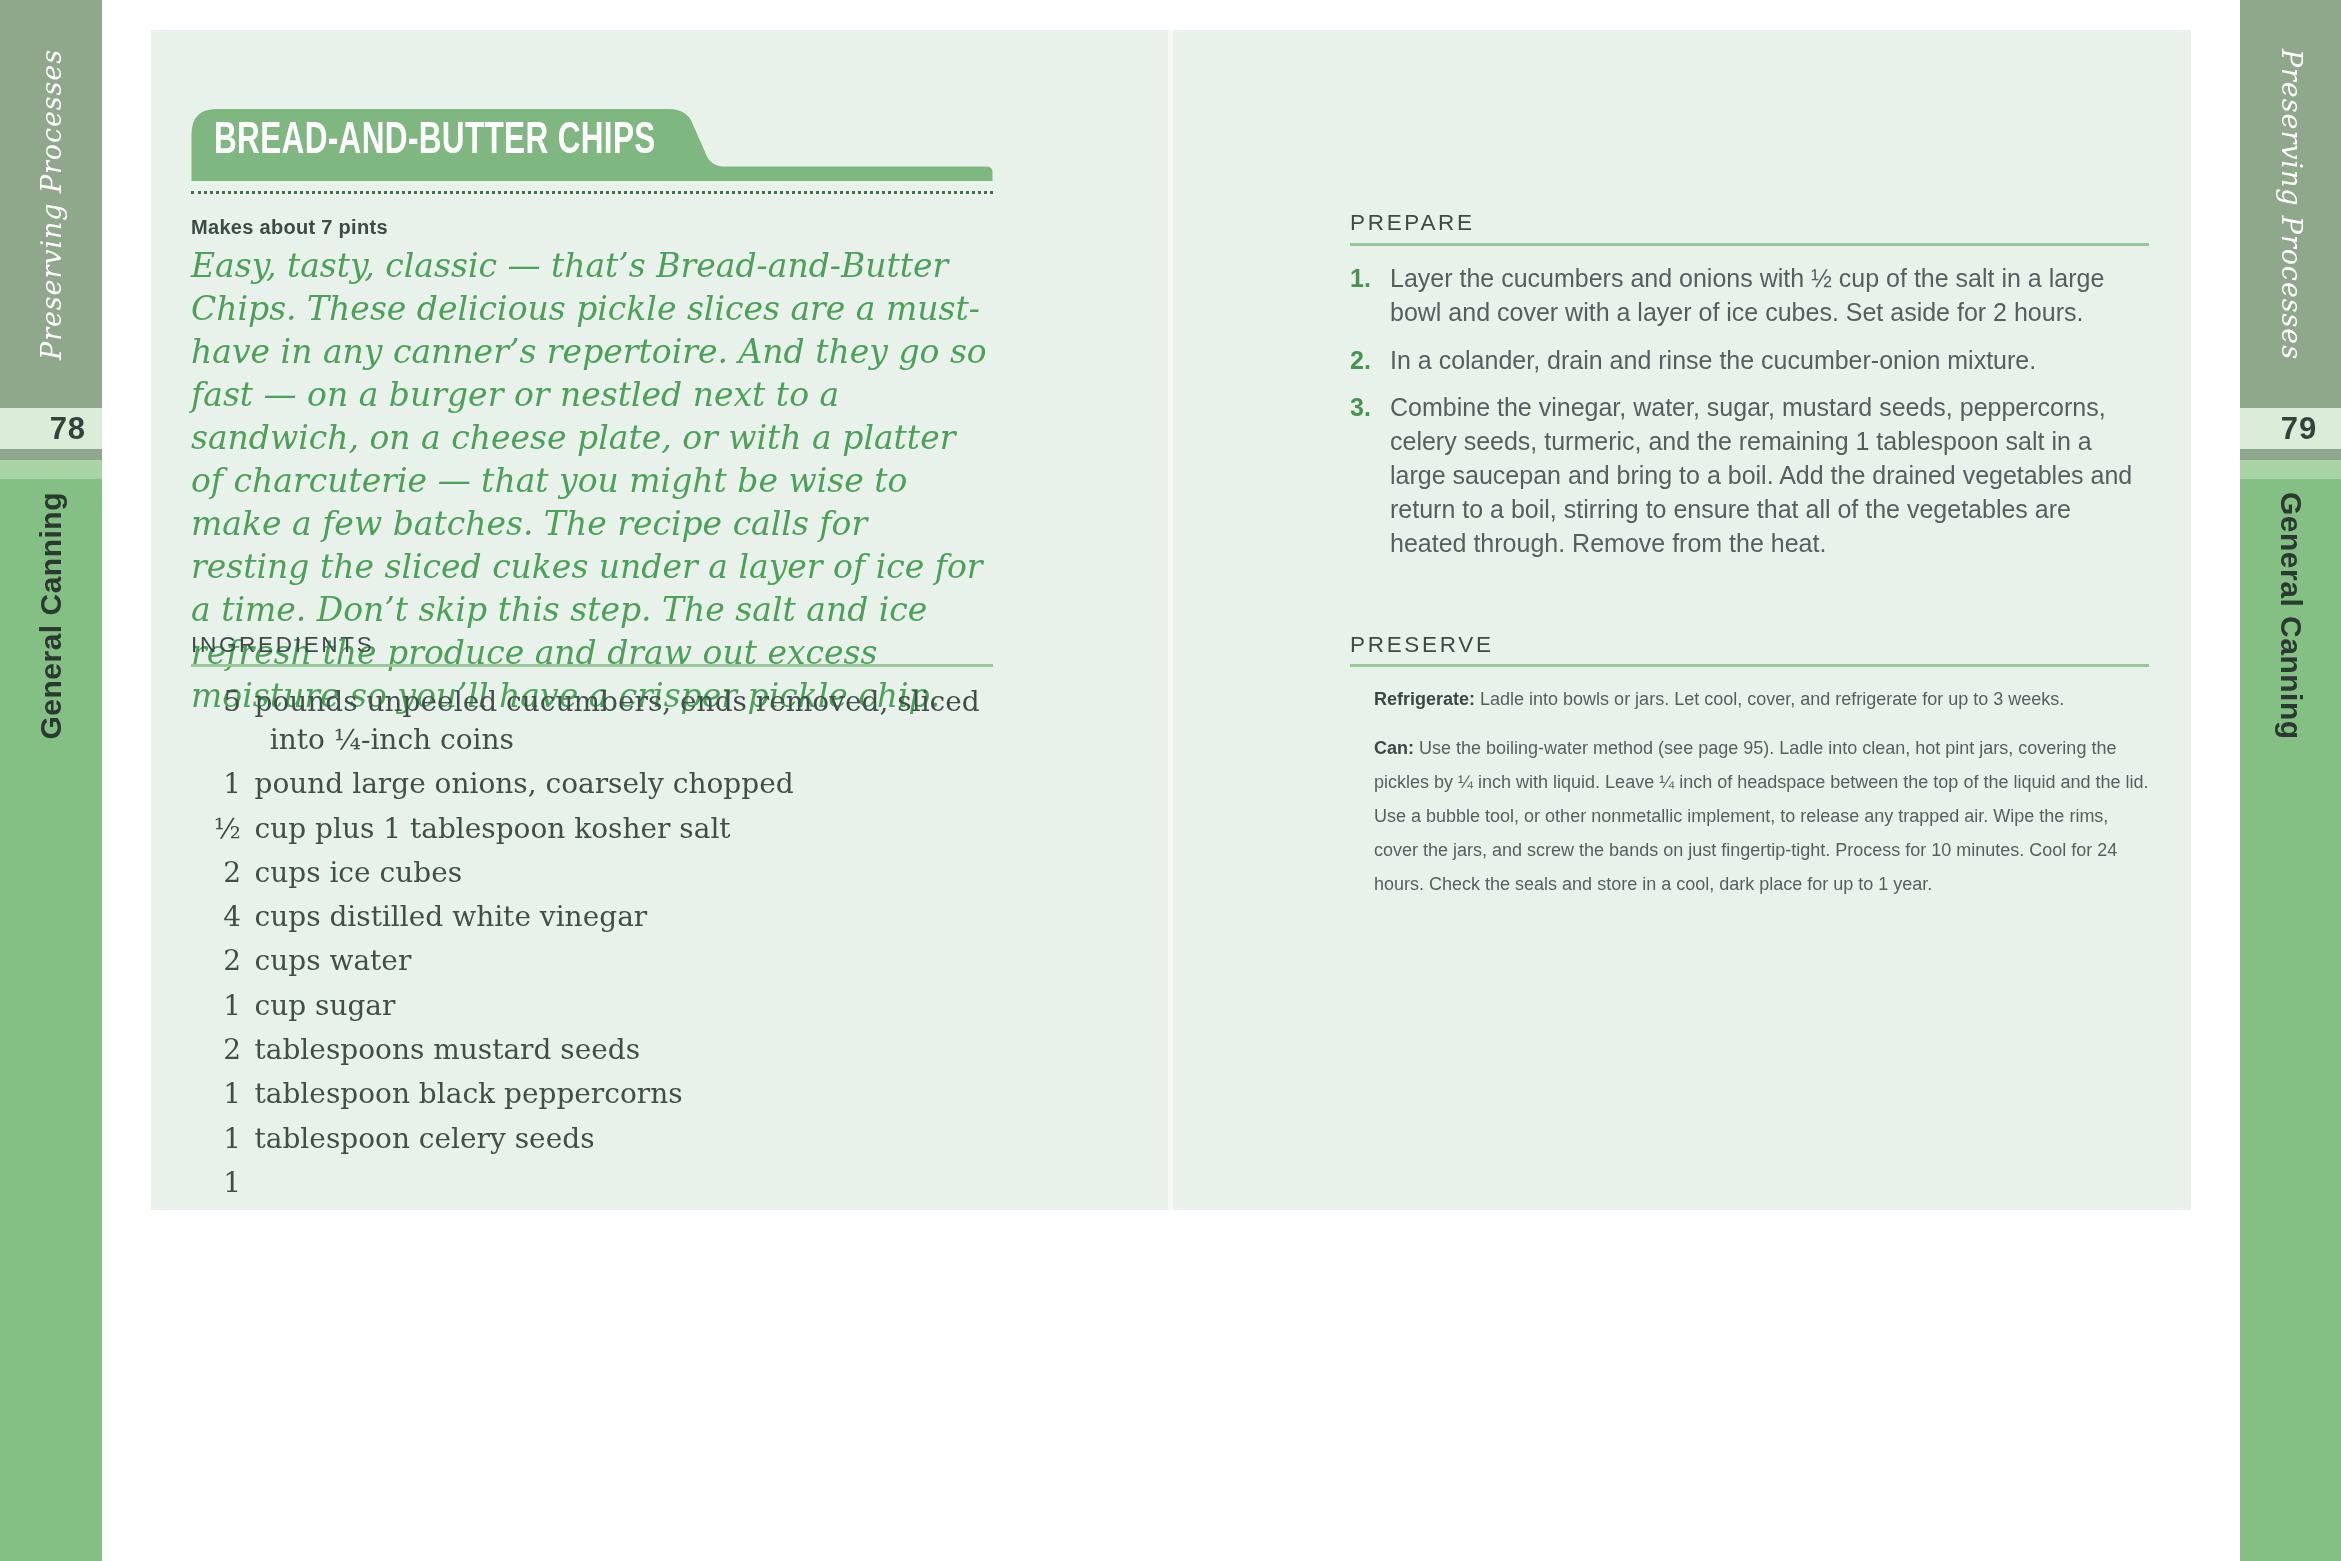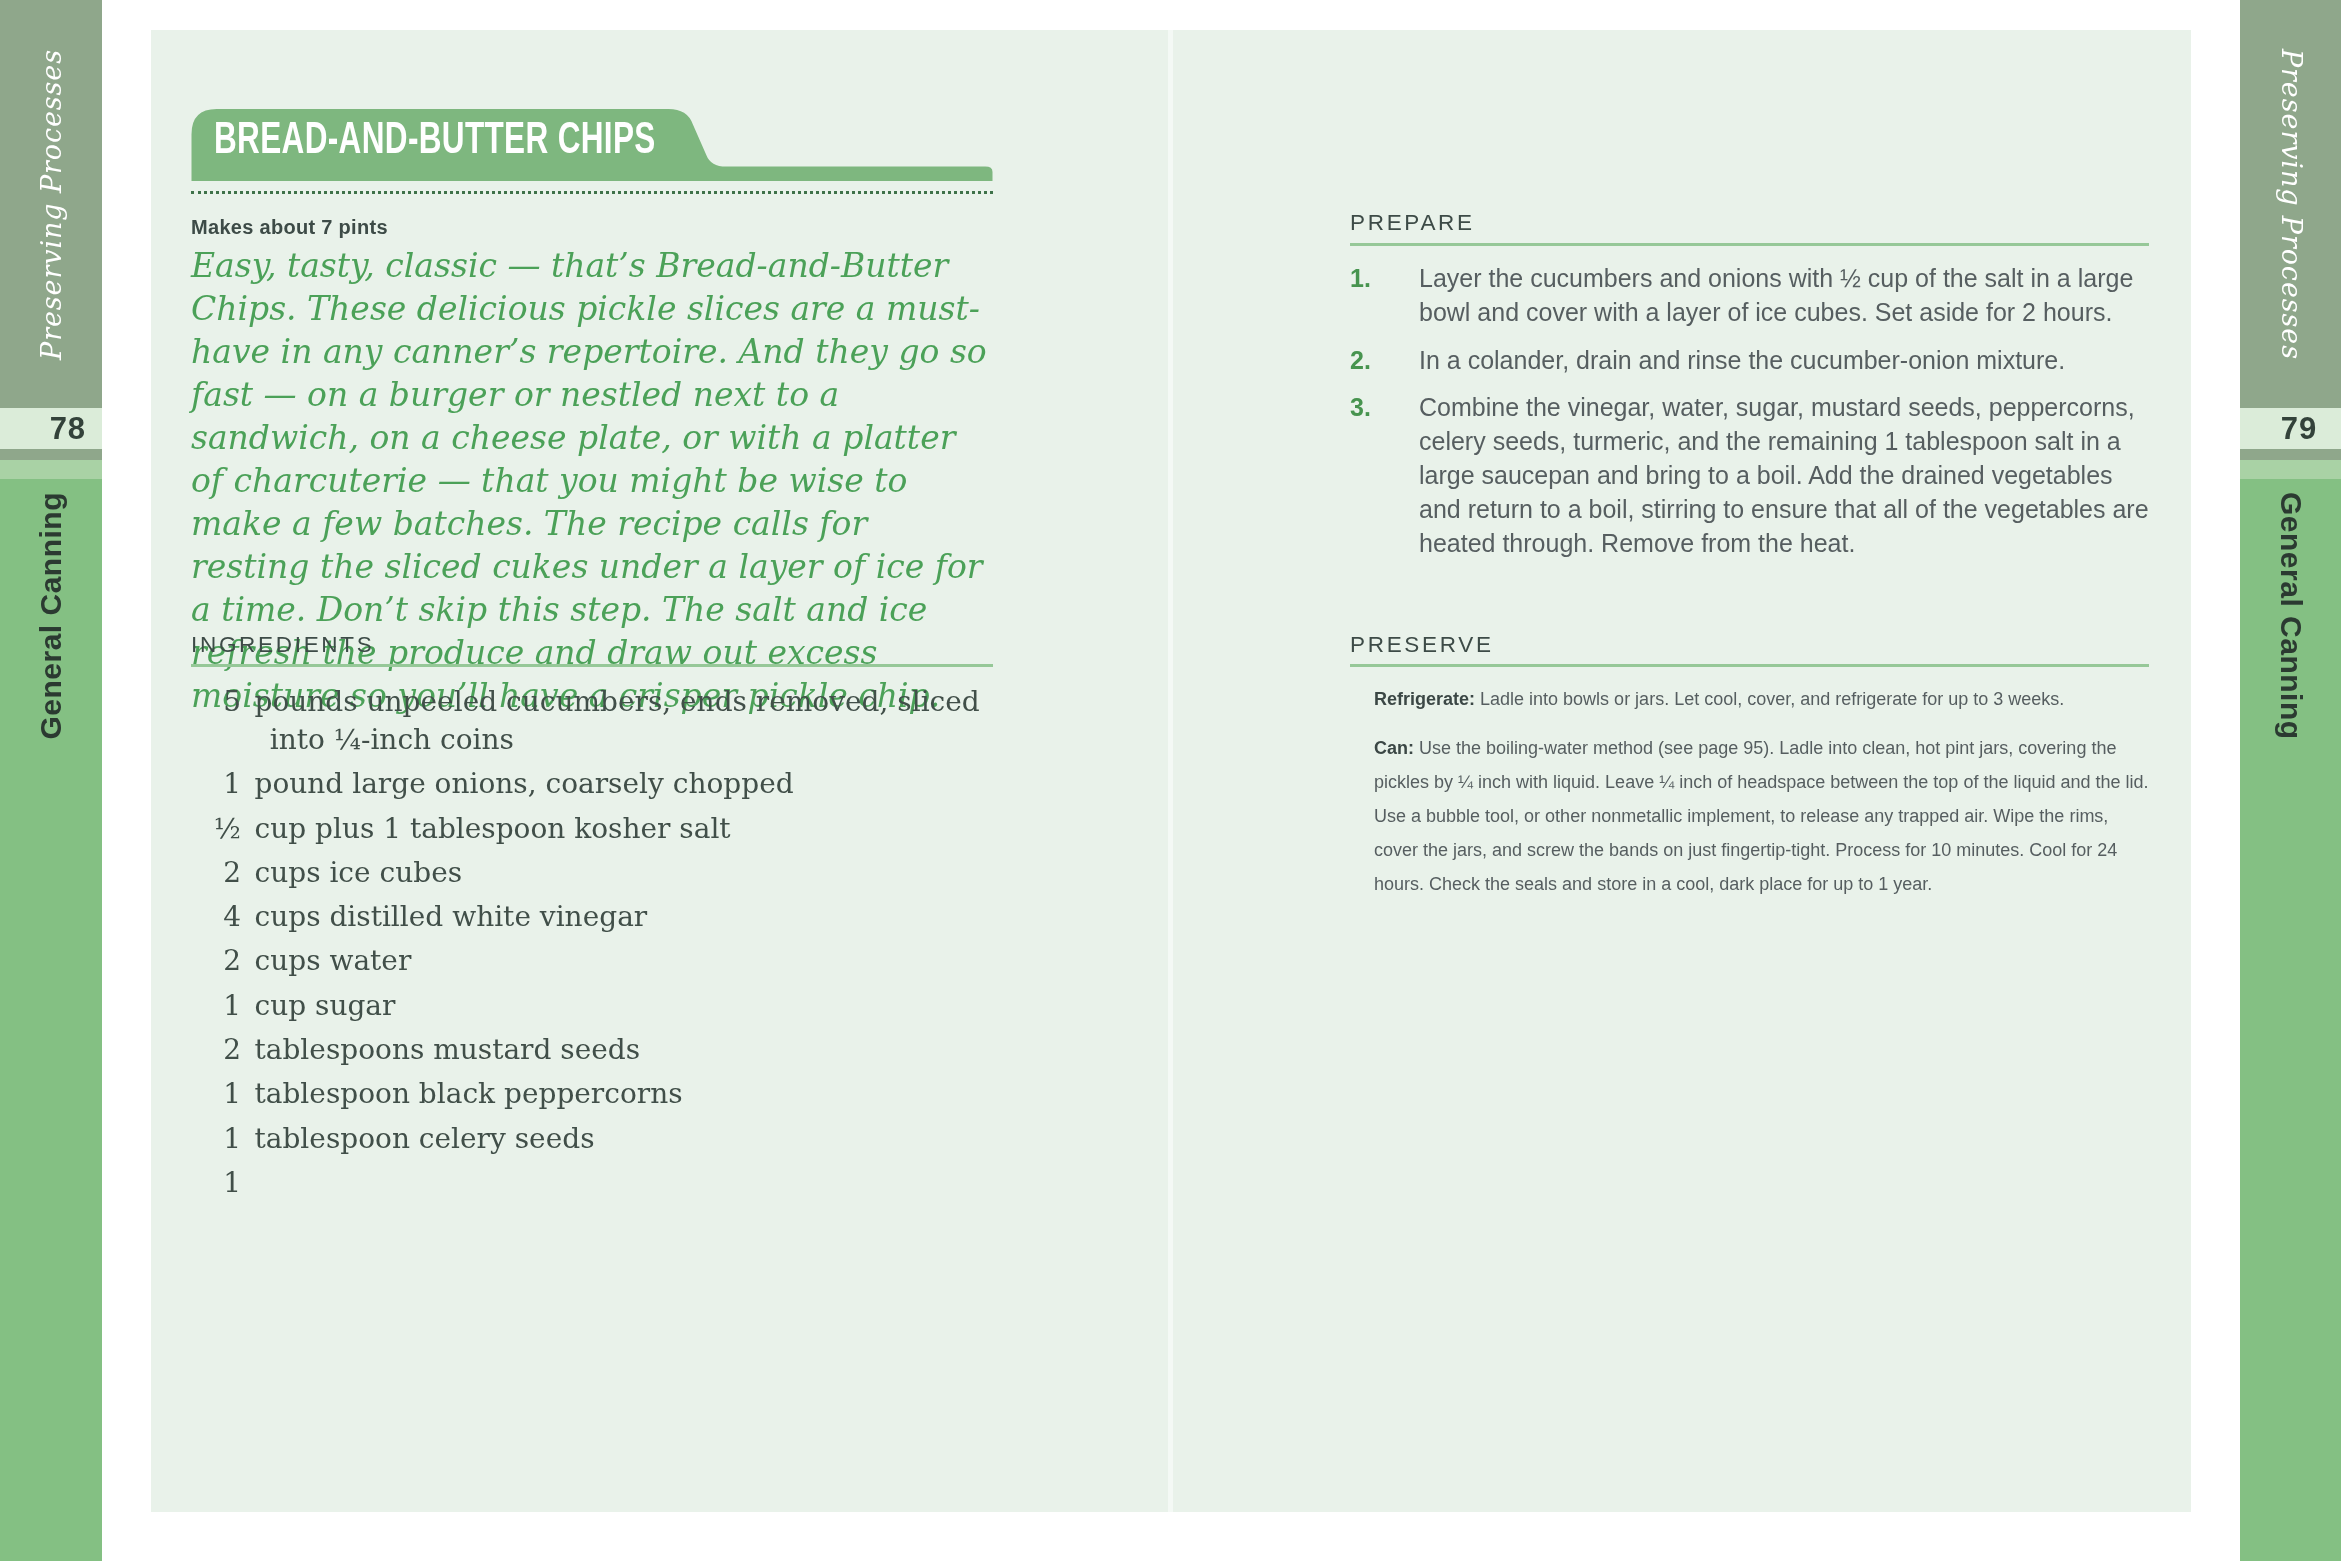--- a/index.html
+++ b/index.html
@@ -44,21 +44,21 @@
   .band-light-strip{top:460px;height:19px;background:var(--rail-strip-light);}
   .band-bottom{top:479px;bottom:0;height:auto;background:var(--rail-bright);}
   .band-bottom .vwrap{position:absolute;top:12.6px;left:0;width:100%;display:flex;justify-content:center;}
 
   .vtext-up{display:block;writing-mode:vertical-rl;transform:rotate(180deg);white-space:nowrap;}
   .vtext-down{display:block;writing-mode:vertical-rl;white-space:nowrap;}
   .rail-serif{font-family:"DejaVu Serif", serif;font-style:italic;font-size:27px;color:var(--white);letter-spacing:0.9px;}
   .rail-sansbold{font-weight:700;font-size:30px;color:var(--rail-ink);letter-spacing:0.5px;}
 
   
-  .pages{position:absolute;left:151px;top:30px;width:2040px;height:1482px;background:var(--page-bg);text-decoration:underline;}
+  .pages{position:absolute;left:151px;top:30px;width:2040px;height:1180px;background:var(--page-bg);text-decoration:underline;}
   .spine{position:absolute;left:1017px;top:0;bottom:0;width:5.4px;background:rgba(255,255,255,0.5);}
 
   .col{position:absolute;top:0;}
   .col-left{left:40px;width:802px;}
   .col-right{left:1199px;width:799px;}
 
   
   .banner{position:absolute;top:79px;left:0;width:802px;height:72px;}
   .banner svg{position:absolute;left:0;top:0;}
   .banner-title-wrap{position:absolute;left:23.4px;top:0;height:58px;display:flex;align-items:center;}
@@ -86,21 +86,21 @@
     font-family:"DejaVu Serif", serif;font-size:28px;line-height:38px;color:var(--serif-ink);}
   .ingredient-row{display:flex;margin-bottom:6.3px;}
   .ingredient-qty{width:50px;flex:none;text-align:right;}
   .ingredient-text{margin-left:13.5px;padding-left:15.3px;text-indent:-15.3px;}
 
   
   .steps{position:absolute;top:231px;left:0;width:799px;
     font-size:25px;line-height:34px;color:var(--sans-ink);}
   .step-row{display:flex;margin-bottom:13.5px;}
   .step-number{width:40px;flex:none;font-weight:700;color:var(--step-number-green);}
-  .step-text{flex:1;margin-left:29px;}
+  .step-text{flex:1;}
 
   
   .methods{position:absolute;top:652px;left:0;width:799px;
     font-size:18px;line-height:34px;color:var(--sans-ink);}
   .method-para{margin-bottom:15.3px;padding-left:24px;}
   .method-label{font-weight:700;color:var(--bold-ink);}
 </style>
 </head>
 <body>
 

